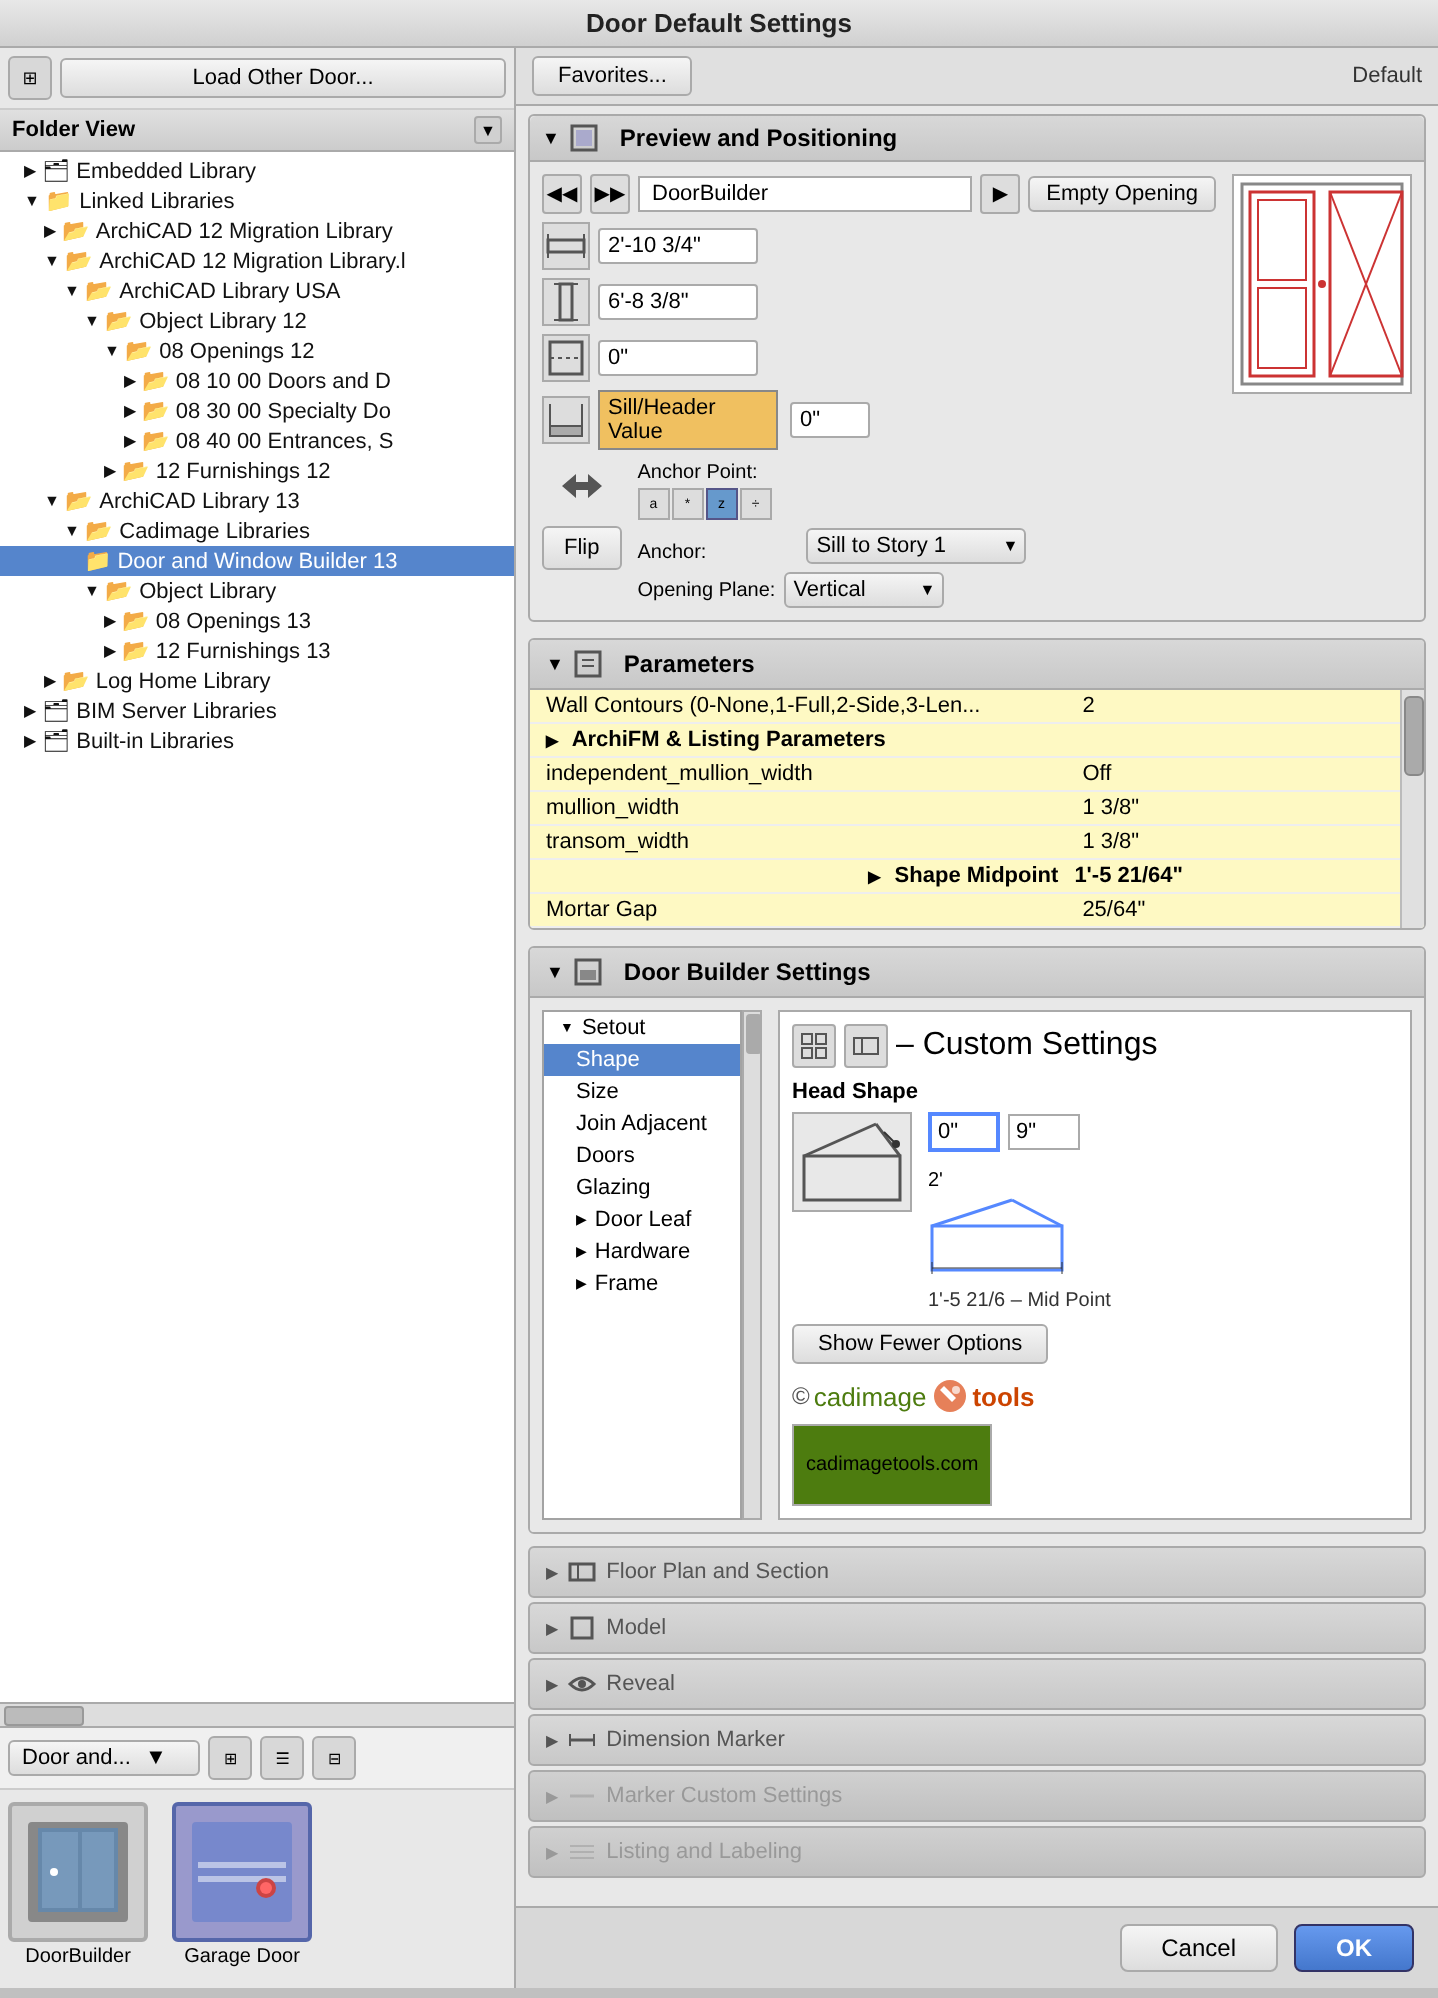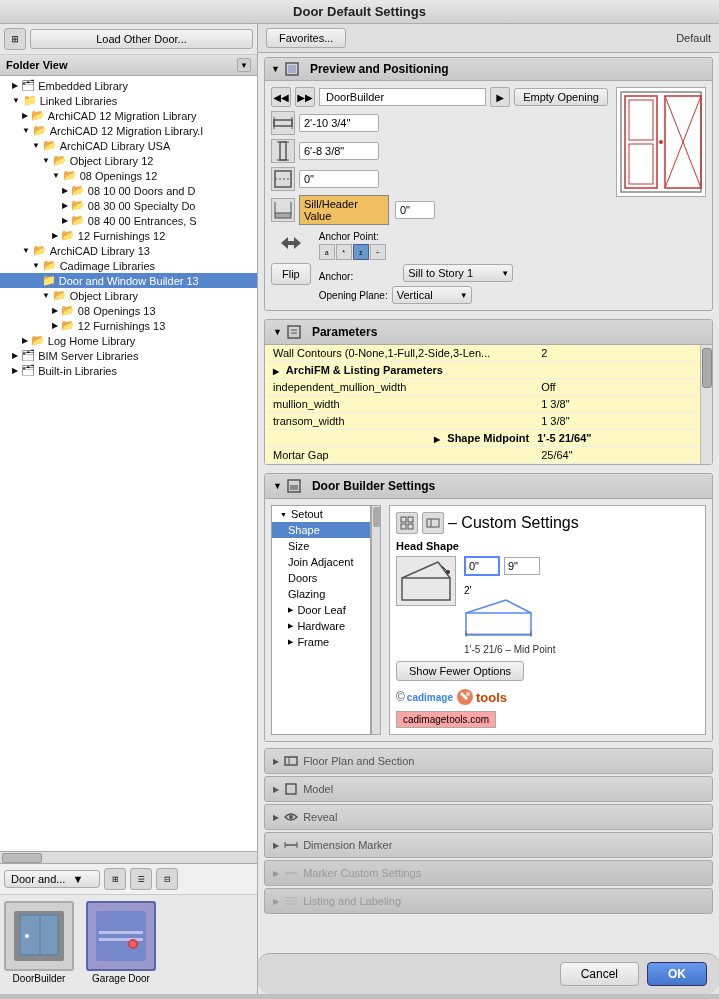--- a/index.html
+++ b/index.html
@@ -451,23 +451,23 @@
       margin-top: 6px;
     }
 
     .cadimage-logo {
       display: flex;
       align-items: center;
       margin-top: 6px;
     }
 
     .cadimage-url {
-      background: #fca5a5;
-      border: 1px solid #aaa;
-      padding: 2px 6px;
+      background: #4d7c0f;
+      border: 1px solid #aaa;
+      padding: 14px 6px;
       font-size: 10px;
       margin-top: 4px;
       display: inline-block;
     }
 
     
     .collapsed-section {
       margin: 2px 6px;
       border: 1px solid #aaa;
       border-radius: 3px;
@@ -489,21 +489,20 @@
 
     
     .bottom-buttons {
       display: flex;
       justify-content: flex-end;
       gap: 8px;
       padding: 8px 12px;
       background: #d8d8d8;
       border-top: 1px solid #aaa;
       margin-top: auto;
-      border-radius: 12px;
     }
 
     .cancel-btn {
       background: linear-gradient(to bottom, #f5f5f5, #ddd);
       border: 1px solid #aaa;
       border-radius: 4px;
       padding: 4px 20px;
       cursor: pointer;
       font-size: 12px;
     }
@@ -1072,21 +1071,21 @@
                 </div>
               </div>
             </div>
 
             
             <button class="show-fewer-btn">Show Fewer Options</button>
 
             
             <div class="cadimage-logo">
               <span style="font-size:12px;color:#555;margin-right:2px;">©</span>
-              <span style="font-size:10px;font-weight:bold;color:#3b82f6;">cadimage</span>
+              <span style="font-size:13px;font-weight:normal;color:#4d7c0f;">cadimage</span>
               <svg width="20" height="20" viewBox="0 0 20 20" style="margin-left:2px;">
                 <circle cx="10" cy="10" r="8" fill="#e06030" opacity="0.8"></circle>
                 <path d="M7 5 L13 11 L11 13 L5 7 Z" fill="white"></path>
                 <circle cx="13" cy="7" r="2" fill="white" opacity="0.7"></circle>
               </svg>
               <span style="font-size:13px;font-weight:bold;color:#cc4400;margin-left:1px;">tools</span>
             </div>
             <div class="cadimage-url">cadimagetools.com</div>
           </div>
         </div>

